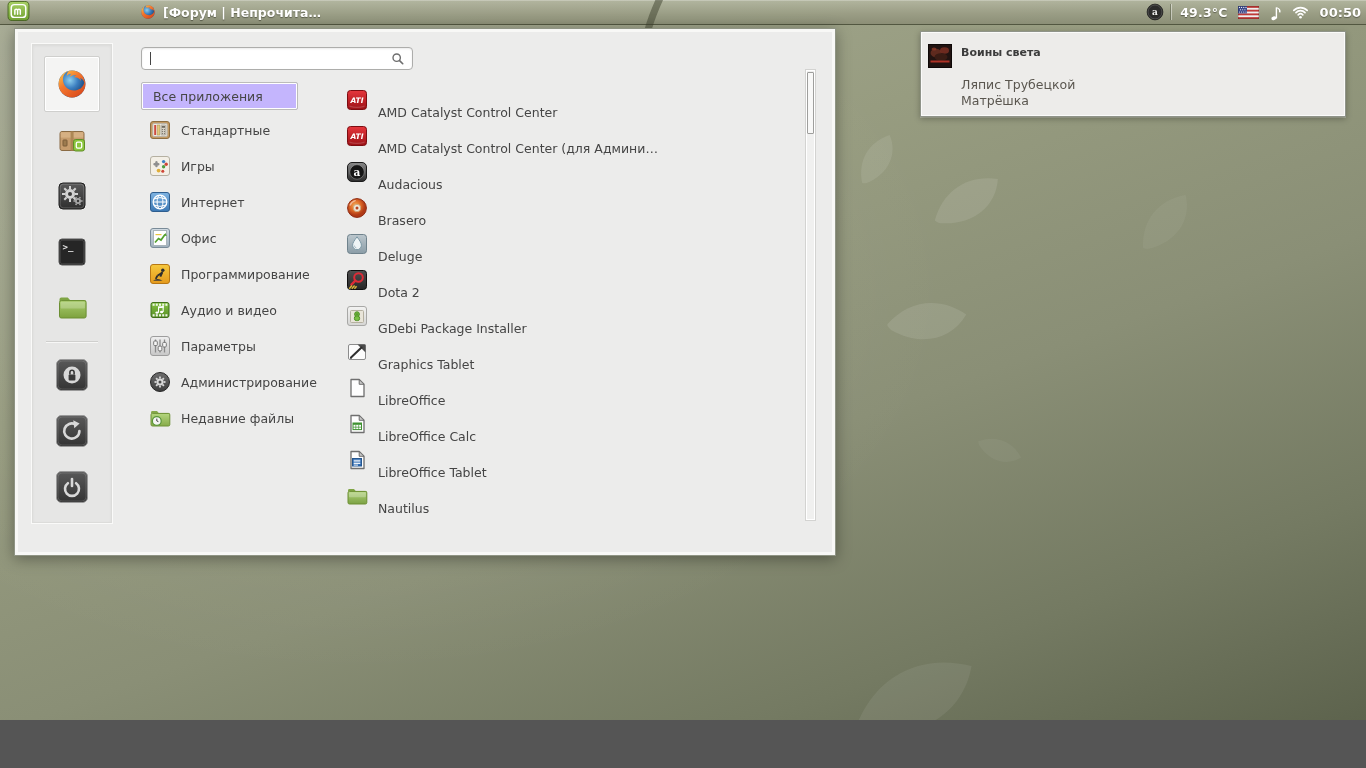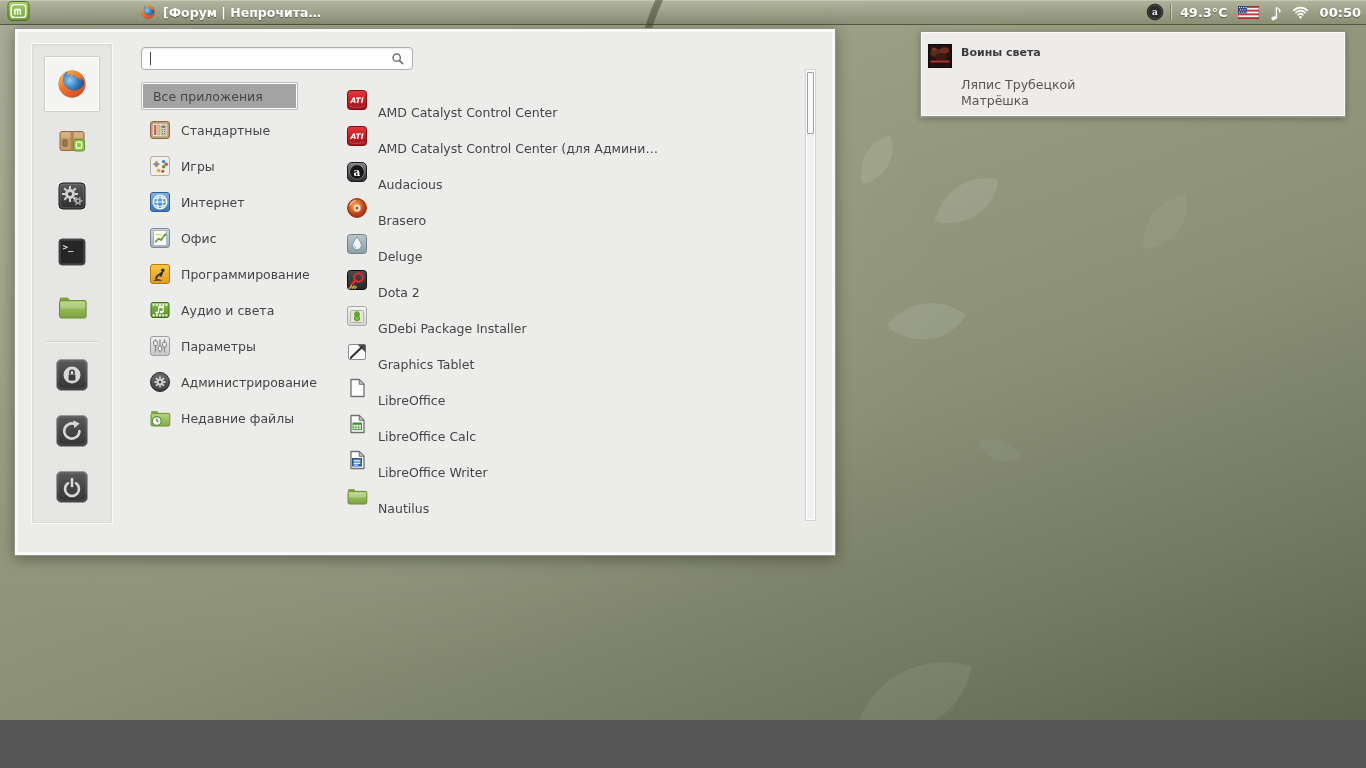--- a/index.html
+++ b/index.html
@@ -44,21 +44,21 @@
   .fav-list.bottom .fav-btn .ic svg{width:34px;height:34px;display:block;}
   .fav-sep{width:52px;height:1px;background:#cfcfcd;box-shadow:0 1px 0 #f7f7f6;margin:5px 0;}
   .search-box{position:absolute;left:126px;top:18px;width:272px;height:23px;background:#fff;
     border:1px solid #adadab;border-radius:4px;box-shadow:inset 0 1px 2px rgba(0,0,0,0.09);box-sizing:border-box;}
   .search-box input{position:absolute;left:6px;top:1px;width:240px;height:19px;border:none;outline:none;background:transparent;
     font:12.5px "DejaVu Sans","Liberation Sans",sans-serif;color:#333;}
   .caret{position:absolute;left:8px;top:4px;width:1px;height:13px;background:#444;}
   .search-ic{position:absolute;right:7px;top:4px;width:14px;height:14px;}
   .search-ic svg{width:14px;height:14px;display:block;}
   .all-apps{position:absolute;left:126px;top:53px;width:157px;height:28px;box-sizing:border-box;
-    background:#a3a3a3;border:1px solid #bcbcba;border-radius:2px;box-shadow:inset 0 0 0 1px #fff;
+    background:#c4b5fd;border:1px solid #bcbcba;border-radius:2px;box-shadow:inset 0 0 0 1px #fff;
     display:flex;align-items:center;padding-left:11px;font-size:12.5px;color:#464646;}
   .cat-list{position:absolute;left:126px;top:83px;width:196px;}
   .app-list{position:absolute;left:322px;top:53px;width:465px;}
   .menu-row{height:36px;display:flex;align-items:center;}
   .menu-row .ic{width:24px;height:24px;flex:none;}
   .menu-row .ic svg{width:24px;height:24px;display:block;}
   .cat-list .menu-row .ic{margin-left:7px;}
   .cat-list .menu-row .lbl{margin-left:9px;}
   .app-list .menu-row .ic{margin-left:8px;}
   .app-list .menu-row .lbl{margin-left:9px;margin-top:24px;}
@@ -472,21 +472,21 @@
               </g>
               <g fill="#fff">
                 <ellipse cx="9" cy="14.6" rx="1.6" ry="1.2"></ellipse>
                 <ellipse cx="13.6" cy="14" rx="1.6" ry="1.2"></ellipse>
                 <rect x="10" y="8.6" width="1.1" height="6"></rect>
                 <rect x="14.6" y="8" width="1.1" height="6"></rect>
                 <path d="M10 8.6 L15.7 8 l0 1.7 L10 10.3 z"></path>
               </g>
             </svg>
           </span>
-          <span class="lbl">Аудио и света</span>
+          <span class="lbl">Аудио и видео</span>
         </div>
         <div class="menu-row">
           <span class="ic">
             <svg viewBox="0 0 24 24">
               <defs>
                 <linearGradient id="pfg1" x1="0" y1="0" x2="0" y2="1">
                   <stop offset="0" stop-color="#efefef"></stop>
                   <stop offset="1" stop-color="#c7c7c7"></stop>
                 </linearGradient>
               </defs>
@@ -717,21 +717,21 @@
               <path d="M14.2 3.5 l4.8 4.8 h-4.8 z" fill="#c9c9c9" stroke="#6f6f6f" stroke-linejoin="round"></path>
               <rect x="7.5" y="10.5" width="9" height="7.5" fill="#2f6cb4" stroke="#24568f"></rect>
               <g stroke="#fff" stroke-width="0.9">
                 <line x1="8.7" y1="12.3" x2="15.3" y2="12.3"></line>
                 <line x1="8.7" y1="13.9" x2="15.3" y2="13.9"></line>
                 <line x1="8.7" y1="15.5" x2="15.3" y2="15.5"></line>
                 <line x1="8.7" y1="17.1" x2="13" y2="17.1"></line>
               </g>
             </svg>
           </span>
-          <span class="lbl">LibreOffice Writer</span>
+          <span class="lbl">LibreOffice Tablet</span>
         </div>
         <div class="menu-row">
           <span class="ic">
             <svg viewBox="0 0 24 24">
               <defs>
                 <linearGradient id="ntg1" x1="0" y1="0" x2="0" y2="1">
                   <stop offset="0" stop-color="#aed077"></stop>
                   <stop offset="1" stop-color="#7ca244"></stop>
                 </linearGradient>
               </defs>

